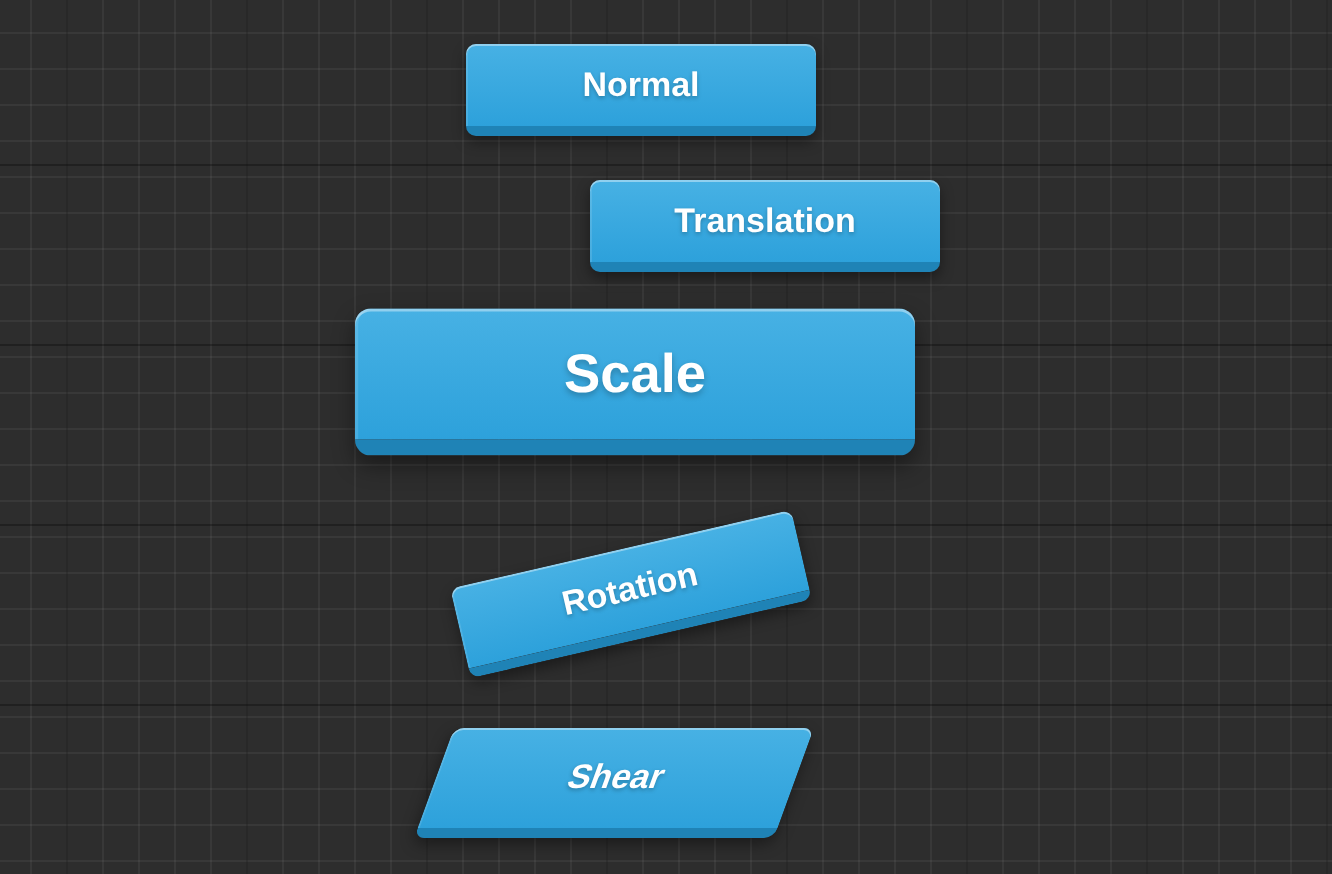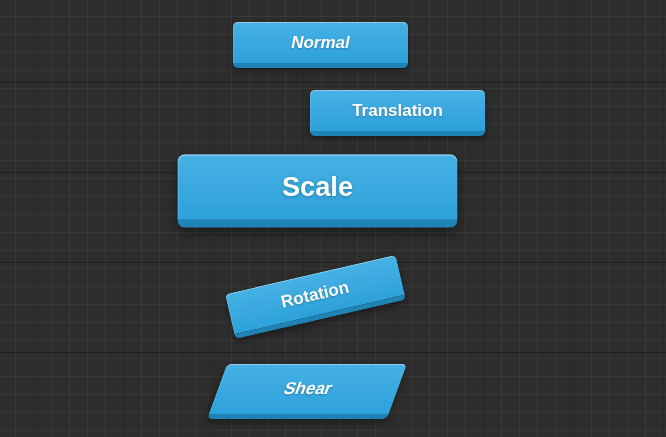--- a/index.html
+++ b/index.html
@@ -44,26 +44,25 @@
     font-weight: bold;
     text-shadow: 0 1px 2px rgba(0,0,0,0.25);
     cursor: pointer;
     user-select: none;
   }
 
   
   .btn-normal {
     left: 233px;
     top: 22px;
-    font-style: italic;
   }
 
   
   .btn-translation {
-    left: 245px;
+    left: 230px;
     top: 90px;
     transform: translateX(65px);
     align-items: center;
   }
 
   
   .btn-scale {
     left: 230px;
     top: 168px;
     transform: scale(1.6);

